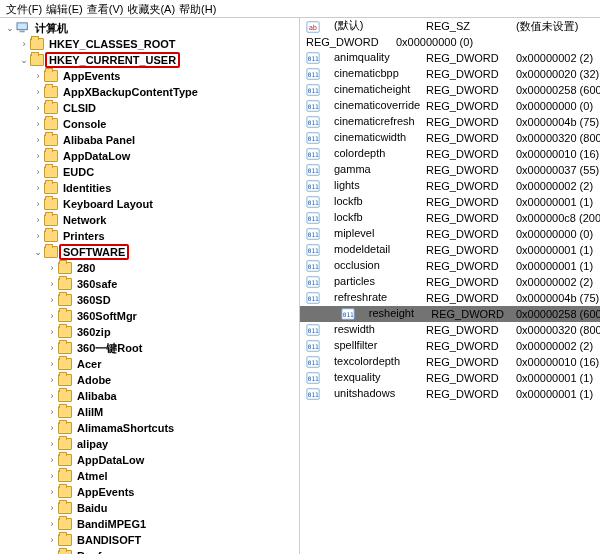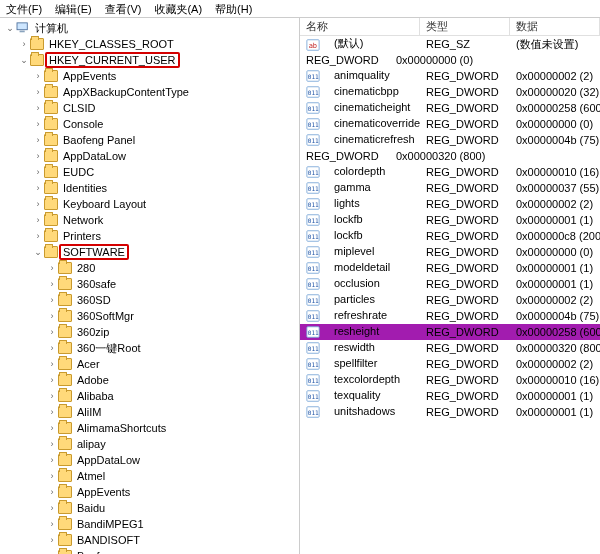--- a/index.html
+++ b/index.html
@@ -1,38 +1,38 @@
 <!DOCTYPE html>
 <html><head>
 <meta charset="utf-8">
 <style>
   * { box-sizing: border-box; margin: 0; padding: 0; }
   body { font-family: "Microsoft YaHei", "Segoe UI", Tahoma, sans-serif; font-size: 11px; background: #fff; color: #000; width: 600px; height: 554px; overflow: hidden; }
-  .menubar { height: 18px; padding: 2px 6px; border-bottom: 1px solid #ccc; display: flex; gap: 13px; }
+  .menubar { height: 18px; padding: 2px 6px; border-bottom: 1px solid #ccc; display: flex; gap: 4px; }
   .menubar span { cursor: default; }
   .main { display: flex; height: 536px; }
   .tree { width: 300px; overflow: auto; border-right: 1px solid #ccc; padding-top: 2px; }
   .list { flex: 1; overflow: auto; }
   .list-header { display: flex; position: sticky; top: 0; background: #fff; border-bottom: 1px solid #e0e0e0; height: 18px; align-items: center; }
   .list-header > div { font-weight: normal; padding: 2px 6px; color: #333; border-right: 1px solid #e0e0e0; }
   .col-name { width: 120px; }
   .col-type { width: 90px; }
   .col-data { flex: 1; }
   .list-row { display: flex; height: 16px; align-items: center; padding: 0 0; }
-  .list-row.selected { background: #a21caf; }
+  .list-row.selected { background: #737373; text-align: right; }
   .list-row > div { padding: 0 6px; overflow: hidden; white-space: nowrap; text-overflow: clip; }
   .reg-icon { width: 14px; height: 14px; margin-right: 14px; display: inline-block; vertical-align: middle; }
   .reg-icon svg { width: 14px; height: 14px; }
   .tree-row { display: flex; align-items: center; height: 16px; white-space: nowrap; cursor: default; }
   .chev { width: 12px; text-align: center; color: #666; font-size: 9px; display: inline-block; }
   .folder { width: 14px; height: 12px; background: #ffd97a; border: 1px solid #c99a2e; border-radius: 1px; margin-right: 3px; display: inline-block; position: relative; }
   .folder::before { content: ""; position: absolute; top: -3px; left: 0; width: 6px; height: 3px; background: #ffd97a; border: 1px solid #c99a2e; border-bottom: none; border-radius: 1px 1px 0 0; }
   .computer-icon { width: 14px; height: 12px; margin-right: 3px; display: inline-block; }
   .computer-icon svg { width: 14px; height: 12px; }
-  .label { padding: 0 2px; }
+  .label { padding: 0 2px; font-weight: bold; }
   .hl-red { border: 2px solid #d40000; border-radius: 2px; padding: 0 2px; margin-left: -2px; }
   .indent { display: inline-block; }
 </style>
 </head>
 <body>
 
 <div class="menubar">
   <span>文件(F)</span>
   <span>编辑(E)</span>
   <span>查看(V)</span>
@@ -84,21 +84,21 @@
       <div class="tree-row">
     <span class="indent" style="width:32px"></span>
     <span class="chev">›</span>
     <span class="folder"></span>
         <span class="label">Console</span>
       </div>
       <div class="tree-row">
     <span class="indent" style="width:32px"></span>
     <span class="chev">›</span>
     <span class="folder"></span>
-        <span class="label">Baofeng Panel</span>
+        <span class="label">Alibaba Panel</span>
       </div>
       <div class="tree-row">
     <span class="indent" style="width:32px"></span>
     <span class="chev">›</span>
     <span class="folder"></span>
         <span class="label">AppDataLow</span>
       </div>
       <div class="tree-row">
     <span class="indent" style="width:32px"></span>
     <span class="chev">›</span>
@@ -244,25 +244,20 @@
         <span class="label">BANDISOFT</span>
       </div>
       <div class="tree-row">
     <span class="indent" style="width:46px"></span>
     <span class="chev">›</span>
     <span class="folder"></span>
         <span class="label">Baofeng</span>
       </div>
     </div>
   <div class="list">
-    <div class="list-header">
-      <div class="col-name">名称</div>
-      <div class="col-type">类型</div>
-      <div class="col-data">数据</div>
-    </div>
     <div id="list-body">
         <div class="list-row">
   <div class="col-name"><span class="reg-icon"><svg viewBox="0 0 16 16">
                 <rect x="1" y="2" width="14" height="12" rx="1" fill="#fff" stroke="#7aa7d8"></rect>
                 <text x="3" y="11" font-size="8" fill="#c02020" font-family="monospace">ab</text>
               </svg></span><span>(默认)</span></div>
   <div class="col-type">REG_SZ</div>
   <div class="col-data">(数值未设置)</div>
         </div>
         <div class="list-row">
@@ -303,20 +298,24 @@
         </div>
         <div class="list-row">
     <div class="col-name"><span class="reg-icon"><svg viewBox="0 0 16 16">
                 <rect x="1" y="2" width="14" height="12" rx="1" fill="#fff" stroke="#7aa7d8"></rect>
                 <text x="2" y="11" font-size="7" fill="#2558a8" font-family="monospace">011</text>
               </svg></span><span>cinematicrefresh</span></div>
     <div class="col-type">REG_DWORD</div>
     <div class="col-data">0x0000004b (75)</div>
         </div>
         <div class="list-row">
+    <div class="col-name"><span class="reg-icon"><svg viewBox="0 0 16 16">
+                <rect x="1" y="2" width="14" height="12" rx="1" fill="#fff" stroke="#7aa7d8"></rect>
+                <text x="2" y="11" font-size="7" fill="#2558a8" font-family="monospace">011</text>
+              </svg></span><span>cinematicwidth</span></div>
     <div class="col-type">REG_DWORD</div>
     <div class="col-data">0x00000320 (800)</div>
         </div>
         <div class="list-row">
     <div class="col-name"><span class="reg-icon"><svg viewBox="0 0 16 16">
                 <rect x="1" y="2" width="14" height="12" rx="1" fill="#fff" stroke="#7aa7d8"></rect>
                 <text x="2" y="11" font-size="7" fill="#2558a8" font-family="monospace">011</text>
               </svg></span><span>colordepth</span></div>
     <div class="col-type">REG_DWORD</div>
     <div class="col-data">0x00000010 (16)</div>

